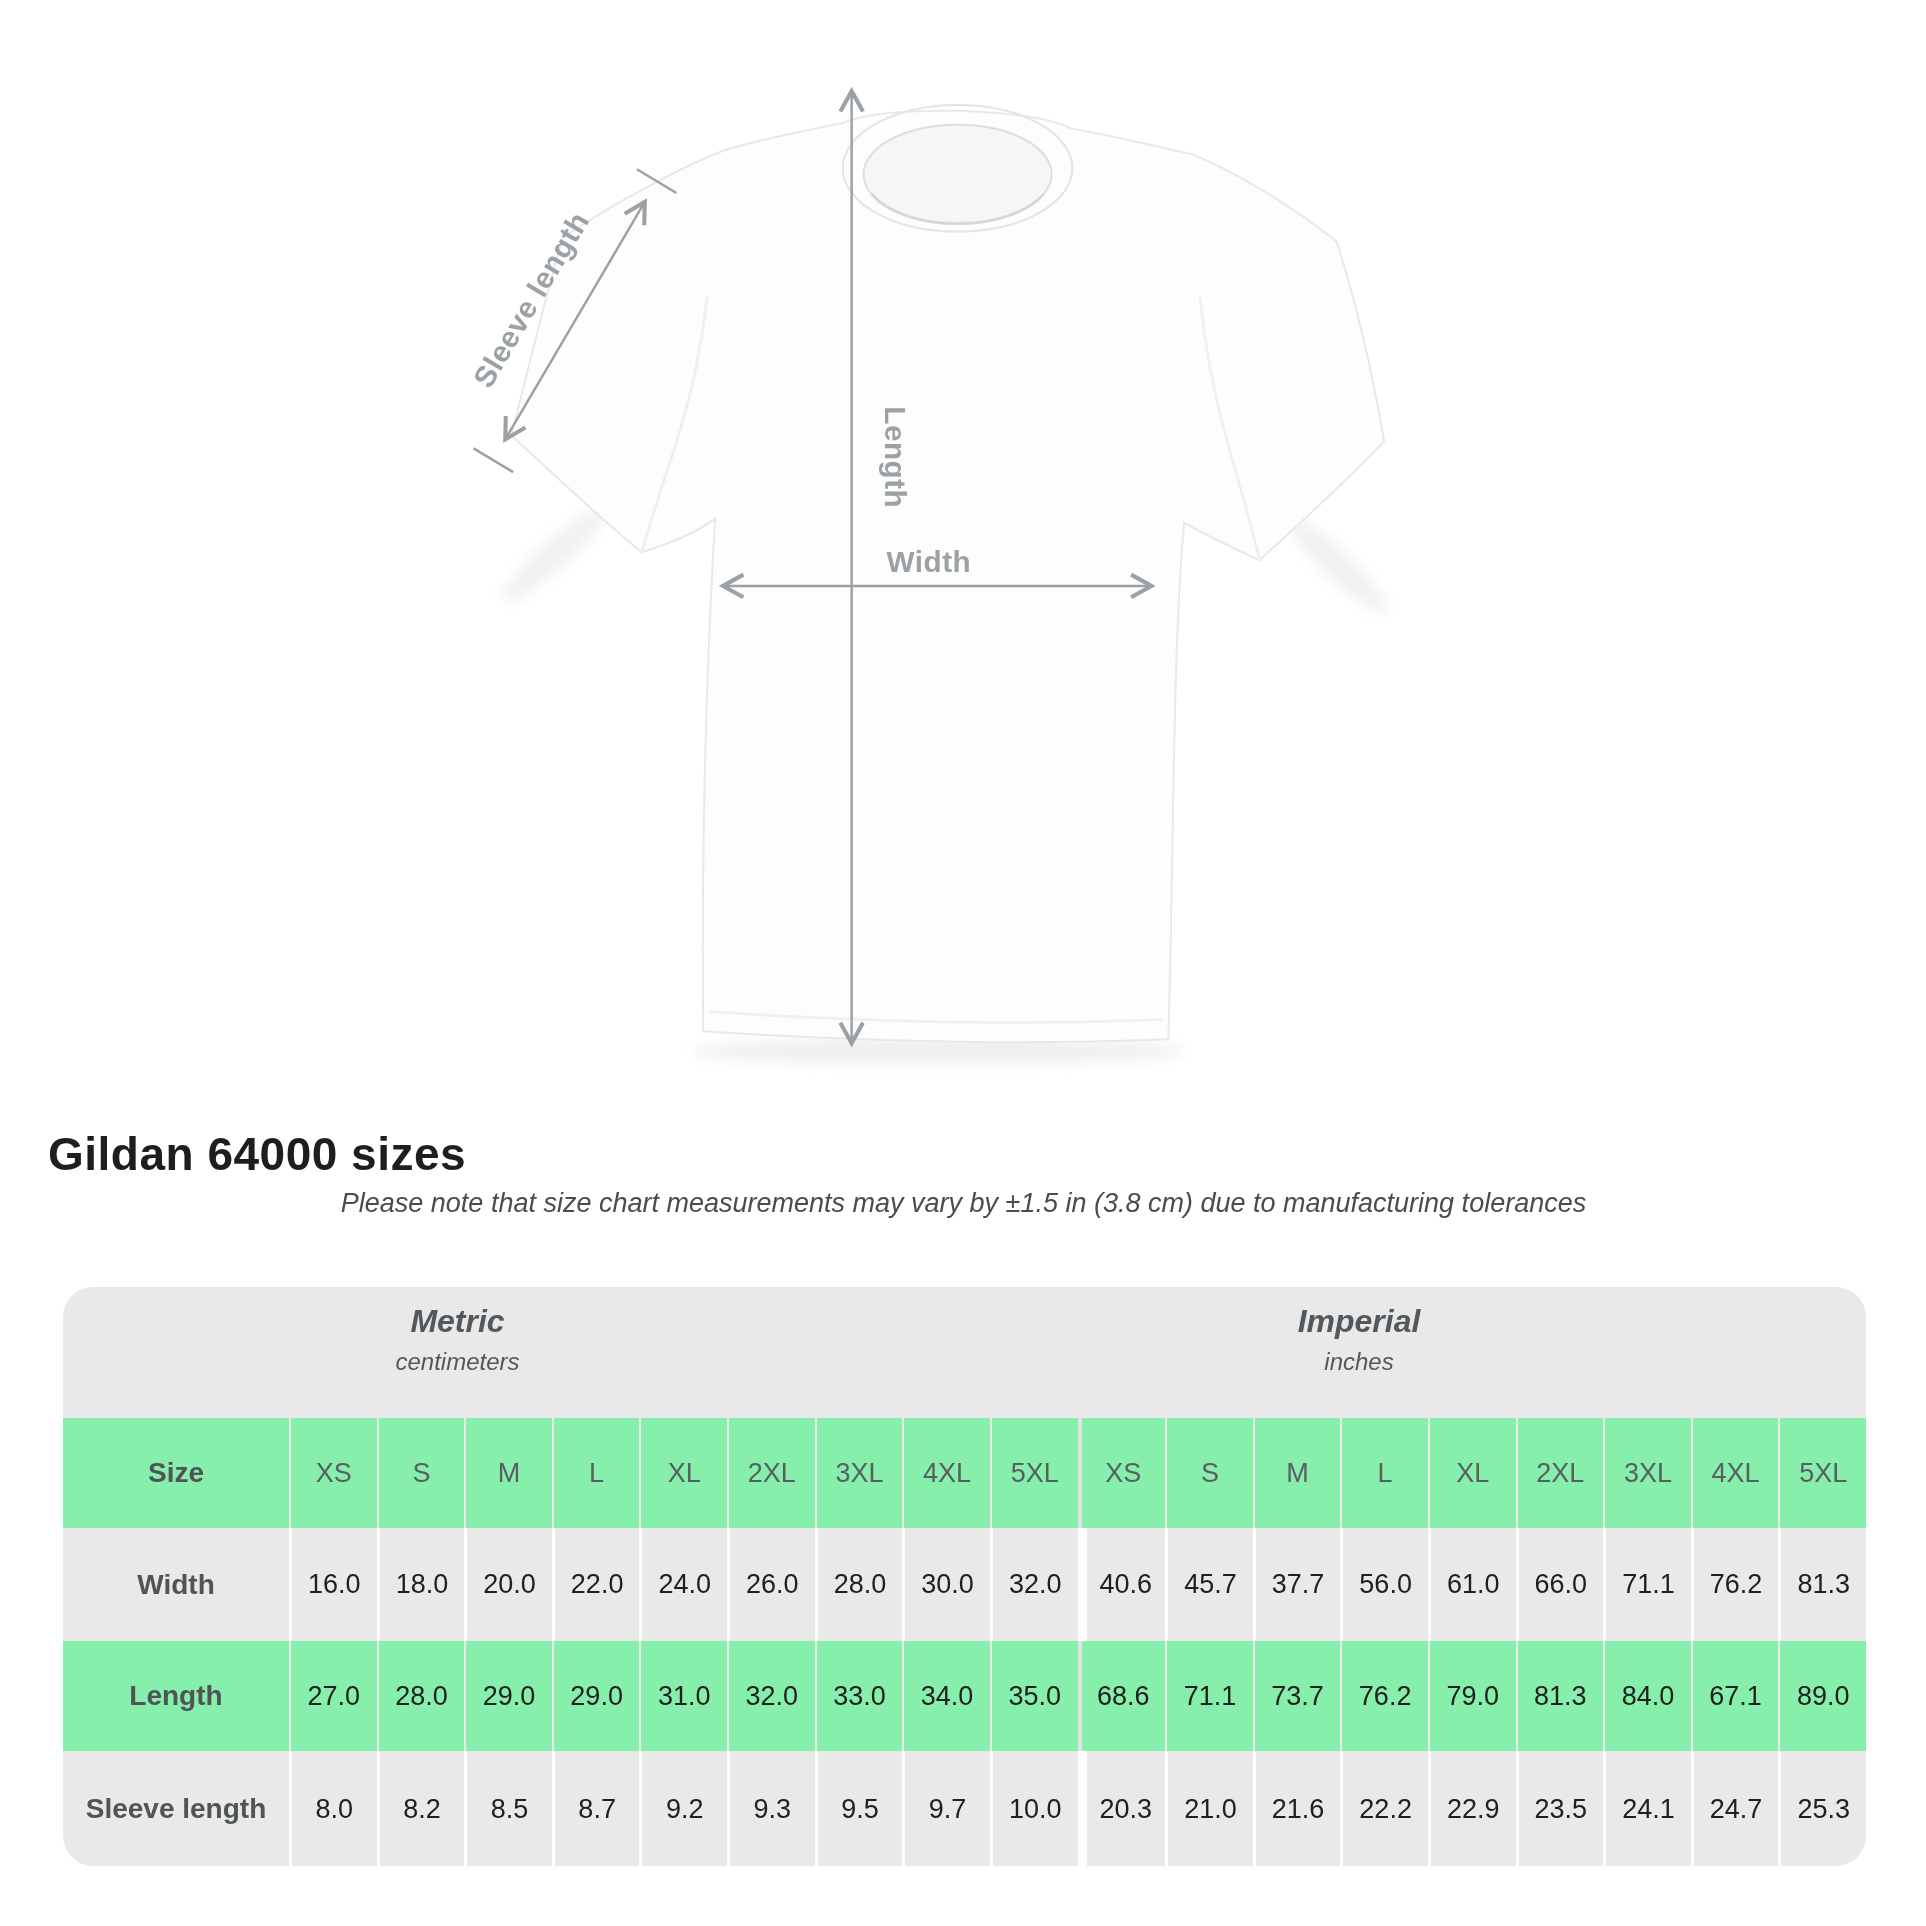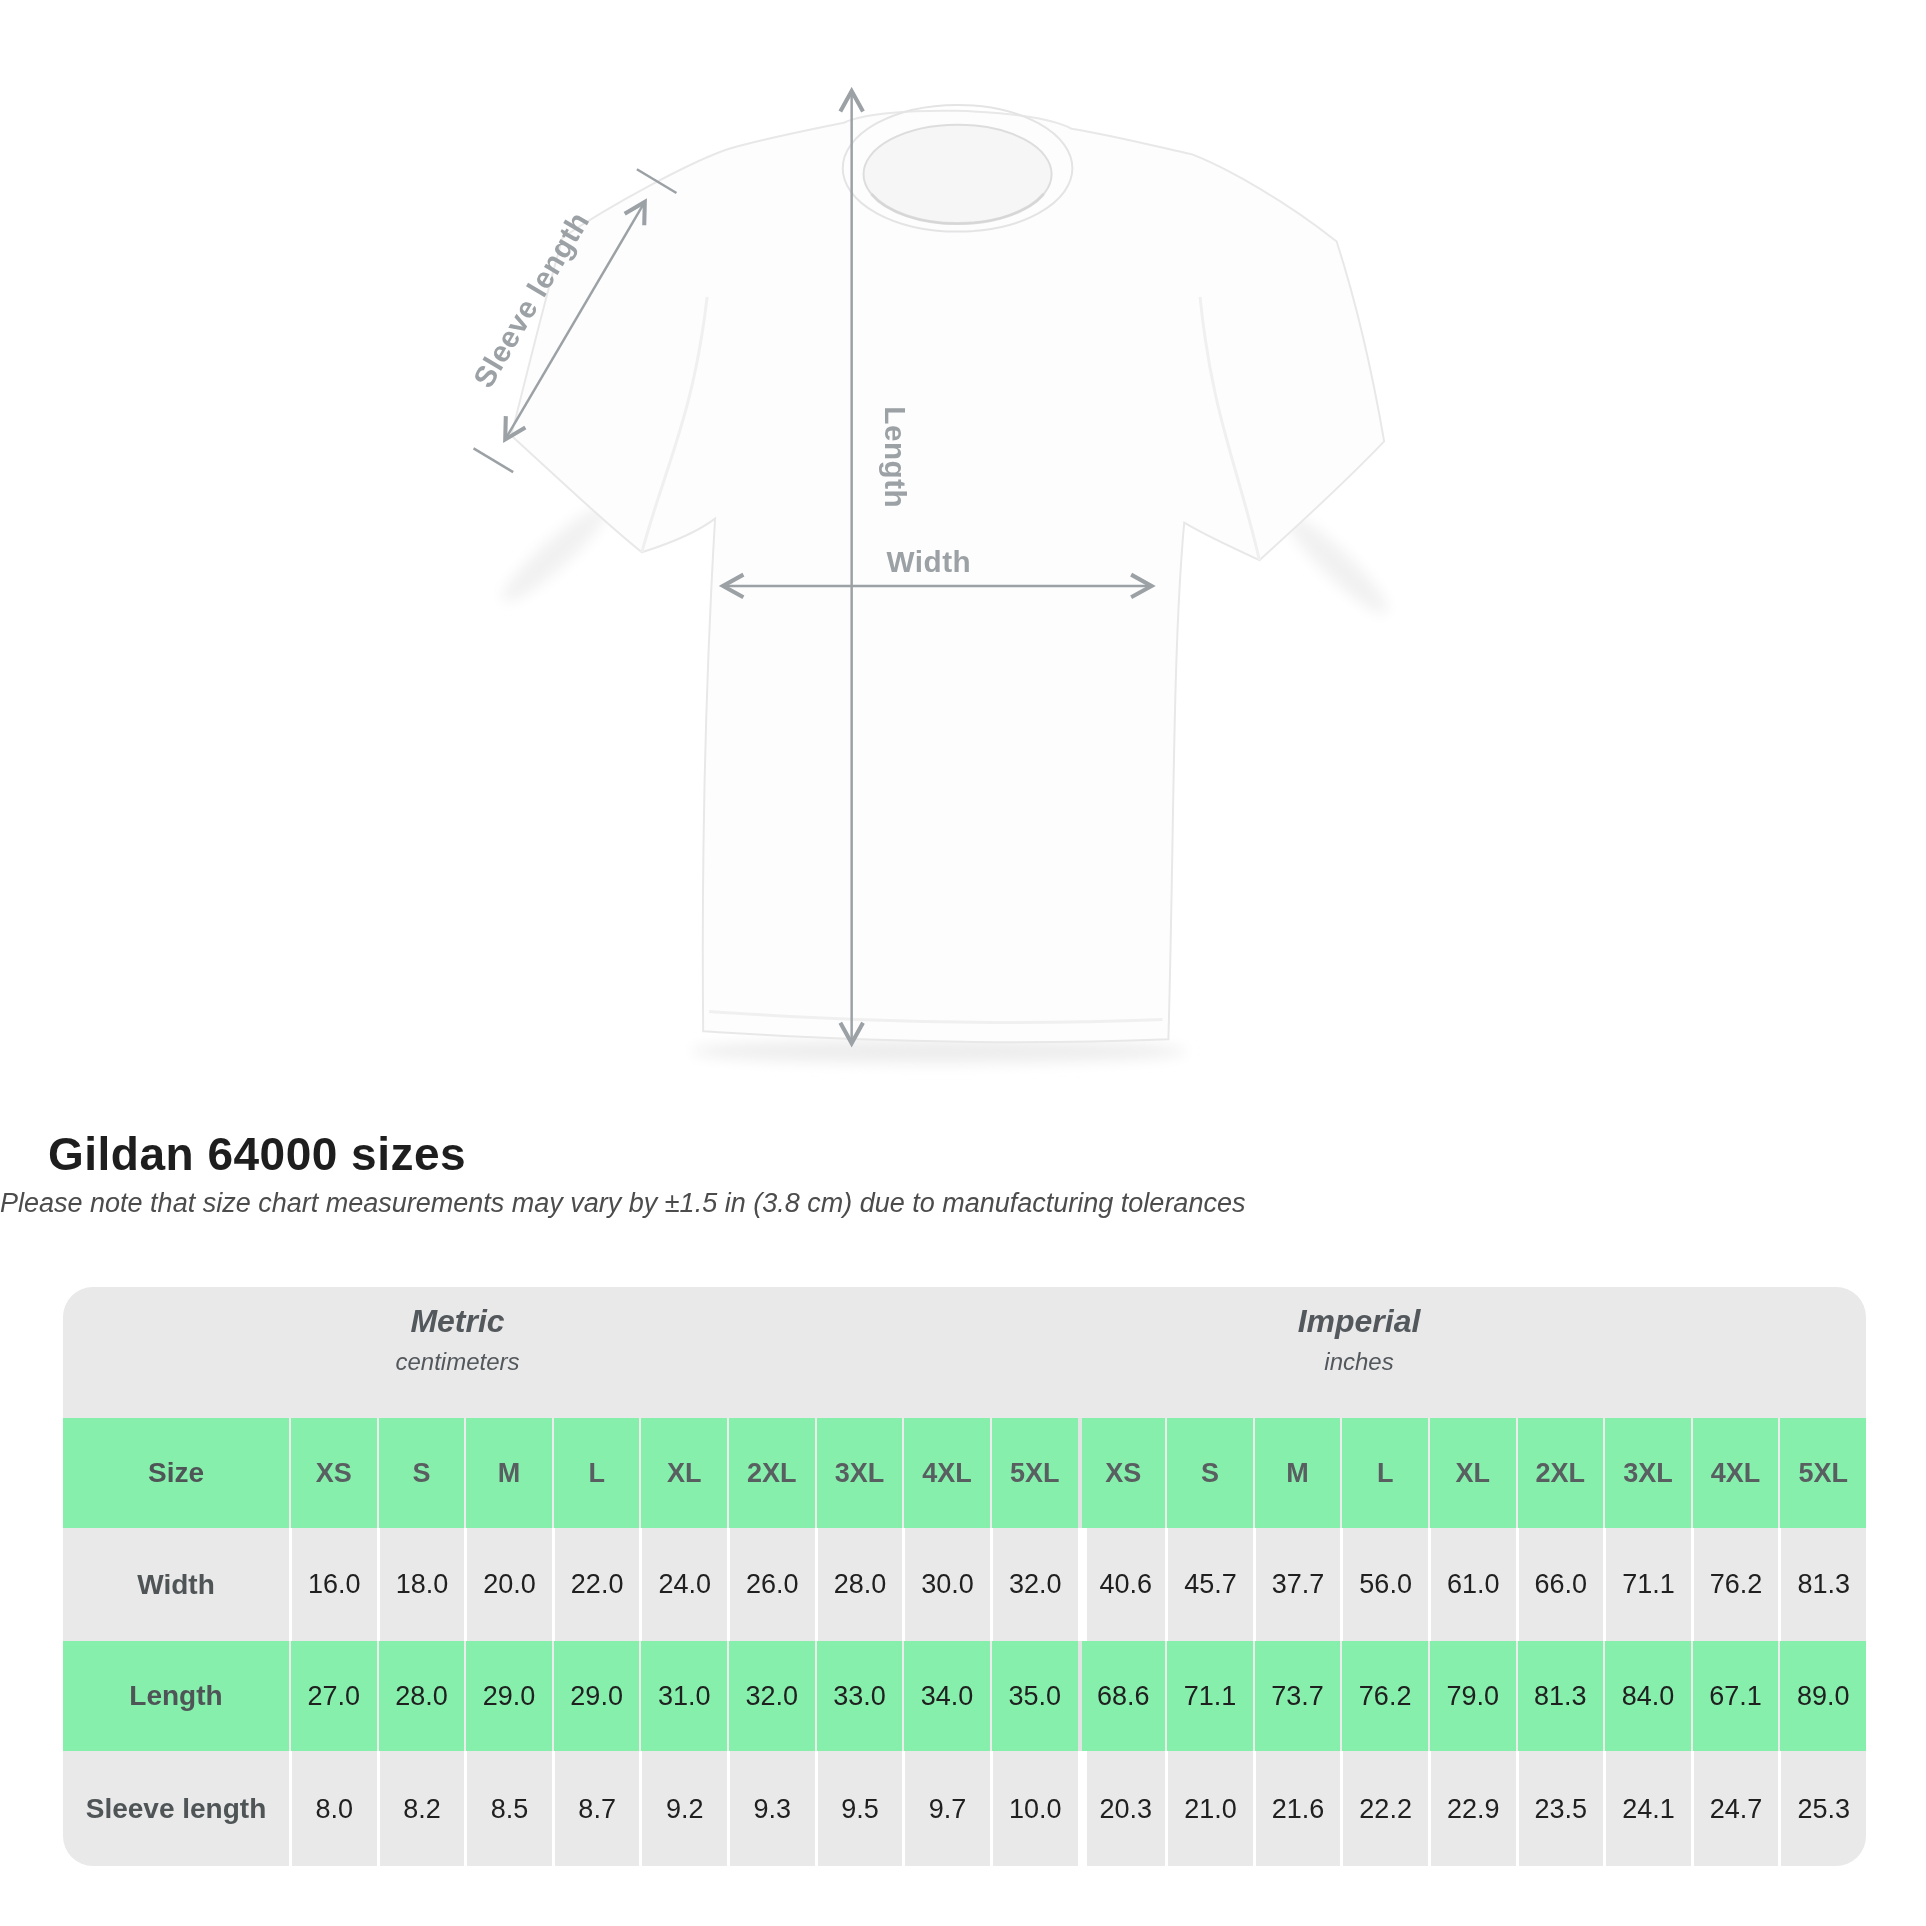--- a/index.html
+++ b/index.html
@@ -3,21 +3,21 @@
 <meta charset="utf-8">
 <style>
   html,body{margin:0;padding:0;background:#fff;}
   #stage{position:relative;width:1927px;height:1927px;background:#fff;overflow:hidden;
          font-family:"Liberation Sans",sans-serif;}
   
   #diagram{position:absolute;left:0;top:0;}
   
   .title{position:absolute;left:0;top:1127px;width:100%;text-align:left;
          font-size:46px;font-weight:bold;color:var(--title,#1e1e1e);letter-spacing:0.5px;padding-left:48px;}
-  .subtitle{position:absolute;left:0;top:1188px;width:100%;
+  .subtitle{position:absolute;left:0;top:1188px;width:100%;text-align:center;
             font-size:27px;font-style:italic;color:var(--subtitle,#4c4c4c);}
   
   .size-table{position:absolute;left:63px;top:1287px;width:1803px;height:579px;
               border-radius:30px;overflow:hidden;}
   .unit-band{height:131px;background:var(--table_band,#e9e9ea);display:flex;}
   .unit-group{display:flex;flex-direction:column;align-items:center;padding-top:16px;}
   .unit-group.imperial{width:1014px;}
   .unit-group.metric{flex:1;}
   .unit-name{font-size:32px;font-weight:bold;font-style:italic;color:var(--unit_text,#53585c);}
   .unit-sub{font-size:24px;font-style:italic;color:var(--unit_text,#53585c);margin-top:8px;}
@@ -28,21 +28,21 @@
   .trow.r-width{height:113px;}
   .trow.r-length{height:110px;}
   .trow.r-sleeve{height:116px;}
   .cell{display:flex;align-items:center;justify-content:center;min-width:0;}
   .trow.white .cell{border-left:2px solid var(--separator_light,#ececec);}
   .trow.gray  .cell{border-left:3px solid var(--separator_white,#ffffff);}
   .trow .cell.label{border-left:none;}
   .trow.white .cell.group-start{border-left:4px solid #e3e3e3;}
   .trow.gray  .cell.group-start{border-left:9px solid var(--separator_white,#ffffff);}
   .cell.label{font-size:28px;font-weight:bold;color:var(--table_label,#4f5456);}
-  .cell.size-cell{font-size:27px;font-weight:bold;color:var(--size_header,#595e61);}
+  .cell.size-cell{font-size:27px;font-weight:normal;color:var(--size_header,#595e61);}
   .cell.value-cell{font-size:27px;color:var(--table_text,#202020);}
 </style>
 </head>
 <body>
 
 <div id="stage">
 
   <svg id="diagram" width="1927" height="1257" viewBox="0 0 1946 1270">
     <defs>
       <marker id="ah" viewBox="0 0 12 12" refX="10" refY="6" markerWidth="11" markerHeight="11" orient="auto-start-reverse">

